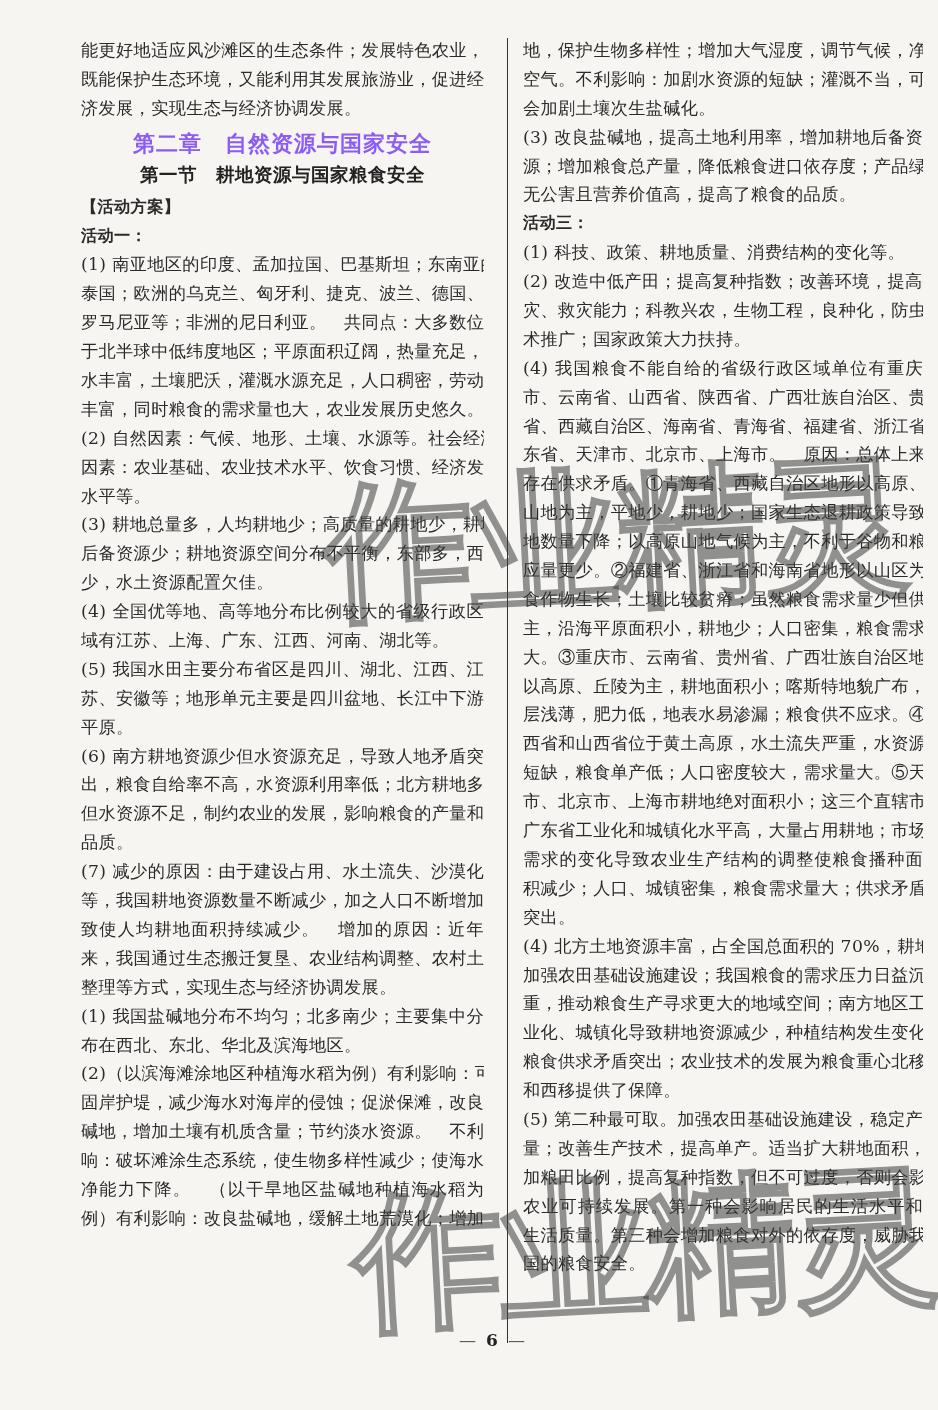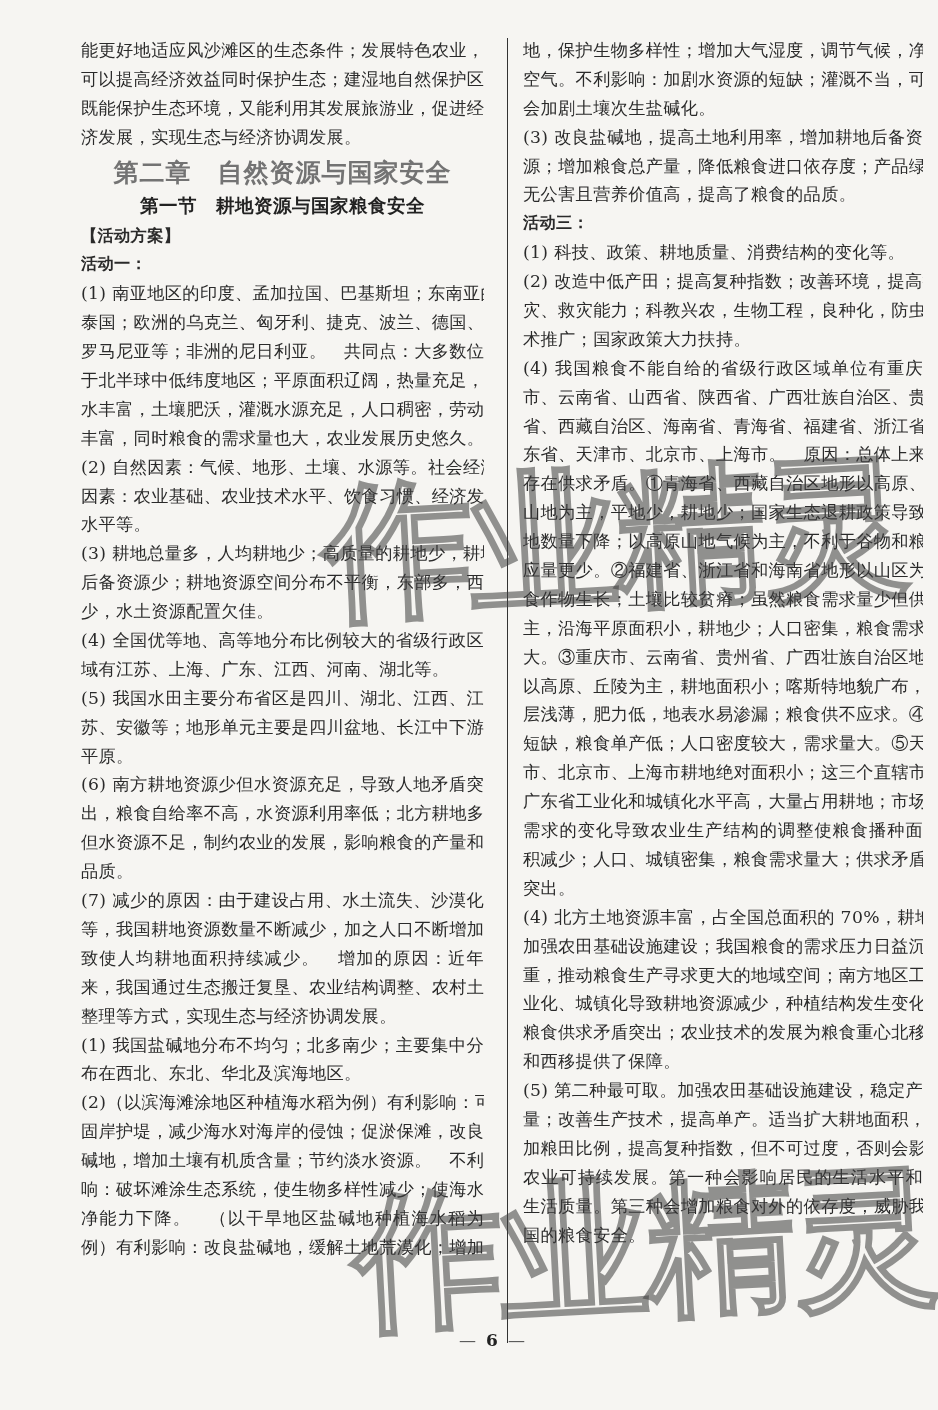--- a/index.html
+++ b/index.html
@@ -21,25 +21,25 @@
   .line {
     font-size: 17.2px; line-height: 28.9px; height: 28.9px;
     white-space: nowrap; letter-spacing: 0.35px;
     text-align: justify; text-align-last: justify;
     overflow: hidden;
   }
   .line.last { text-align-last: left; }
   .bold { font-family: "DejaVu Sans", "Liberation Sans", sans-serif; font-weight: bold; font-size: 16.2px; }
   .chapter-title {
     font-family: "DejaVu Sans", "Liberation Sans", sans-serif;
-    font-weight: bold; font-size: 25px; line-height: 34px; height: 34px;
-    text-align: center; letter-spacing: 1px; margin-top: 4px; color: #737373;
+    font-weight: bold; font-size: 22px; line-height: 34px; height: 34px;
+    text-align: center; letter-spacing: 1px; margin-top: 4px; color: #8b5cf6;
   }
   .section-title {
-    font-family: Liberation Serif, serif;
+    font-family: Liberation Mono, monospace;
     font-weight: bold; font-size: 18.5px; line-height: 32px; height: 32px;
     text-align: center; letter-spacing: 0.5px; color: #222;
   }
   .footer {
     position: absolute; top: 1330px; left: 0; width: 938px; text-align: center;
     font-size: 17px; font-weight: bold; color: #222;
   }
   .footer .dash { font-weight: normal; color: #555; margin: 0 10px; }
   .watermark {
     position: absolute; pointer-events: none;
@@ -50,21 +50,20 @@
   }
 </style>
 </head>
 <body>
 
 <div class="page">
 
   <div class="col col-left">
     <div id="left-intro">
         <div class="line">能更好地适应风沙滩区的生态条件；发展特色农业，</div>
-        <div class="line">可以提高经济效益同时保护生态；建湿地自然保护区</div>
         <div class="line">既能保护生态环境，又能利用其发展旅游业，促进经</div>
         <div class="line last">济发展，实现生态与经济协调发展。</div>
       </div>
     <div class="chapter-title">第二章　自然资源与国家安全</div>
     <div class="section-title">第一节　耕地资源与国家粮食安全</div>
     <div class="line last bold">【活动方案】</div>
     <div class="line last bold">活动一：</div>
     <div id="left-act1">
         <div class="line">(1) 南亚地区的印度、孟加拉国、巴基斯坦；东南亚的</div>
         <div class="line">泰国；欧洲的乌克兰、匈牙利、捷克、波兰、德国、法国、</div>
@@ -128,20 +127,21 @@
         <div class="line">东省、天津市、北京市、上海市。　原因：总体上来说，</div>
         <div class="line">存在供求矛盾。①青海省、西藏自治区地形以高原、</div>
         <div class="line">山地为主，平地少，耕地少；国家生态退耕政策导致耕</div>
         <div class="line">地数量下降；以高原山地气候为主，不利于谷物和粮</div>
         <div class="line">应量更少。②福建省、浙江省和海南省地形以山区为</div>
         <div class="line">食作物生长；土壤比较贫瘠；虽然粮食需求量少但供</div>
         <div class="line">主，沿海平原面积小，耕地少；人口密集，粮食需求量</div>
         <div class="line">大。③重庆市、云南省、贵州省、广西壮族自治区地形</div>
         <div class="line">以高原、丘陵为主，耕地面积小；喀斯特地貌广布，土</div>
         <div class="line">层浅薄，肥力低，地表水易渗漏；粮食供不应求。④陕</div>
+        <div class="line">西省和山西省位于黄土高原，水土流失严重，水资源</div>
         <div class="line">短缺，粮食单产低；人口密度较大，需求量大。⑤天津</div>
         <div class="line">市、北京市、上海市耕地绝对面积小；这三个直辖市与</div>
         <div class="line">广东省工业化和城镇化水平高，大量占用耕地；市场</div>
         <div class="line">需求的变化导致农业生产结构的调整使粮食播种面</div>
         <div class="line">积减少；人口、城镇密集，粮食需求量大；供求矛盾</div>
         <div class="line last">突出。</div>
         <div class="line">(4) 北方土地资源丰富，占全国总面积的 70%，耕地</div>
         <div class="line">加强农田基础设施建设；我国粮食的需求压力日益沉</div>
         <div class="line">重，推动粮食生产寻求更大的地域空间；南方地区工</div>
         <div class="line">业化、城镇化导致耕地资源减少，种植结构发生变化，</div>

